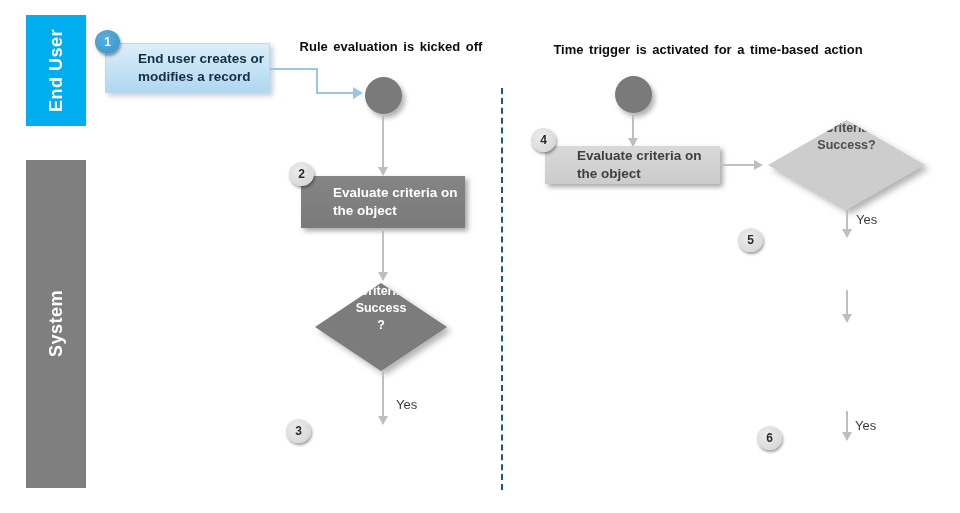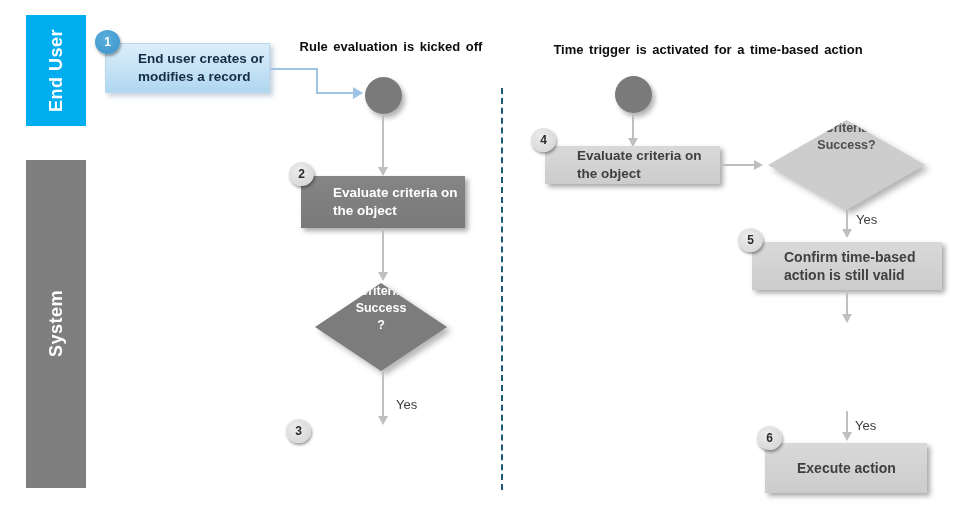--- a/index.html
+++ b/index.html
@@ -174,30 +174,24 @@
     <div class="diamond d-light">
       <span class="dtext2">Criteria Success?</span>
     </div>
   </div>
 
   <div class="cline" style="left:846px; top:210px; width:2px; height:21px;"></div>
   <div class="ah-down" style="left:842px; top:229px;"></div>
   <div class="edge-label" style="left:856px; top:212px;">Yes</div>
 
   <div class="badge badge-gray b5">5</div>
-  <div class="pbox pbox-light box5">
-    <span style="width:180px;">Confirm time-based action is still valid</span>
-  </div>
 
   <div class="cline" style="left:846px; top:290px; width:2px; height:25px;"></div>
   <div class="ah-down" style="left:842px; top:314px;"></div>
 
 
   <div class="cline" style="left:846px; top:411px; width:2px; height:22px;"></div>
   <div class="ah-down" style="left:842px; top:432px;"></div>
   <div class="edge-label" style="left:855px; top:418px;">Yes</div>
 
   <div class="badge badge-gray b6">6</div>
-  <div class="pbox pbox-light box6">
-    <span style="width:150px;">Execute action</span>
-  </div>
 
 </div>
 
 </body></html>

